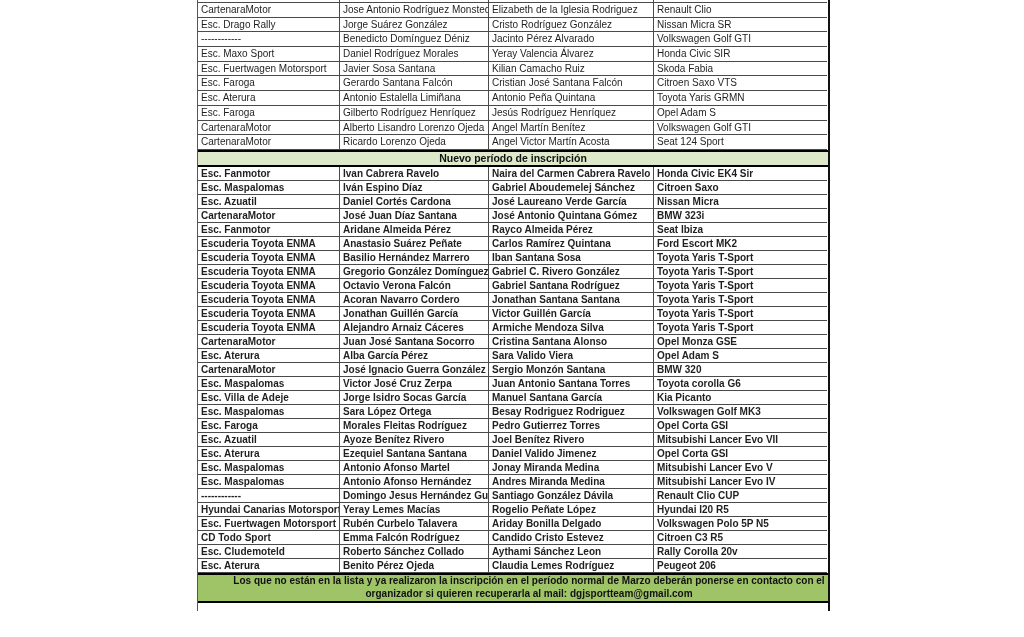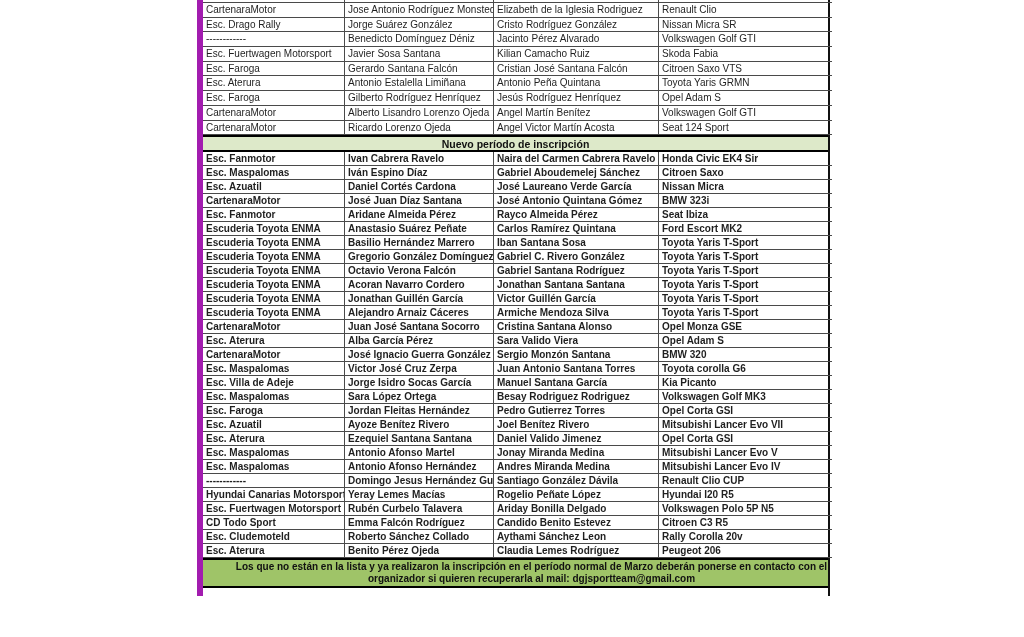--- a/index.html
+++ b/index.html
@@ -1,19 +1,19 @@
 <!DOCTYPE html>
 <html><head>
 <meta charset="utf-8">
 <style>
   html,body{margin:0;padding:0;background:#ffffff;}
   .stage{position:relative;width:1024px;height:637px;background:#ffffff;overflow:hidden;
          font-family:"Liberation Sans", sans-serif;color:#222;}
   .rally-table{position:absolute;left:197px;top:0;width:633px;
-               border-left:6px solid #a21caf;border-right:2px solid #111;
+               border-left:1px solid #a21caf;border-right:2px solid #111;
                box-sizing:border-box;background:#fff;}
   .row{display:grid;grid-template-columns:142px 149px 165px 173px;box-sizing:border-box;}
   .s1 .row{height:14.7px;}
   .s2 .row{height:14px;font-weight:bold;}
   .cell{box-sizing:border-box;border-right:1px solid #4a4a4a;border-bottom:1px solid #4a4a4a;
         font-size:10px;line-height:13.5px;padding:0 0 0 3px;white-space:nowrap;
         overflow:hidden;color:#1f1f1f;}
   .cell:last-child{border-right:none;}
   .partial-top{height:3px;}
   .partial-top .cell{border-bottom:1px solid #4a4a4a;}
@@ -50,20 +50,26 @@
           <div class="cell">Cristo Rodríguez González</div>
           <div class="cell">Nissan Micra SR</div>
         </div>
         <div class="row">
           <div class="cell">------------</div>
           <div class="cell">Benedicto Domínguez Déniz</div>
           <div class="cell">Jacinto Pérez Alvarado</div>
           <div class="cell">Volkswagen Golf GTI</div>
         </div>
         <div class="row">
+          <div class="cell">Esc. Maxo Sport</div>
+          <div class="cell">Daniel Rodríguez Morales</div>
+          <div class="cell">Yeray Valencia Álvarez</div>
+          <div class="cell">Honda Civic SIR</div>
+        </div>
+        <div class="row">
           <div class="cell">Esc. Fuertwagen Motorsport</div>
           <div class="cell">Javier Sosa Santana</div>
           <div class="cell">Kilian Camacho Ruiz</div>
           <div class="cell">Skoda Fabia</div>
         </div>
         <div class="row">
           <div class="cell">Esc. Faroga</div>
           <div class="cell">Gerardo Santana Falcón</div>
           <div class="cell">Cristian José Santana Falcón</div>
           <div class="cell">Citroen Saxo VTS</div>
@@ -202,21 +208,21 @@
           <div class="cell">Kia Picanto</div>
         </div>
         <div class="row">
           <div class="cell">Esc. Maspalomas</div>
           <div class="cell">Sara López Ortega</div>
           <div class="cell">Besay Rodriguez Rodriguez</div>
           <div class="cell">Volkswagen Golf MK3</div>
         </div>
         <div class="row">
           <div class="cell">Esc. Faroga</div>
-          <div class="cell">Jordan Fleitas Hernández</div>
+          <div class="cell">Morales Fleitas Rodríguez</div>
           <div class="cell">Pedro Gutierrez Torres</div>
           <div class="cell">Opel Corta GSI</div>
         </div>
         <div class="row">
           <div class="cell">Esc. Azuatil</div>
           <div class="cell">Ayoze Benítez Rivero</div>
           <div class="cell">Joel Benítez Rivero</div>
           <div class="cell">Mitsubishi Lancer Evo VII</div>
         </div>
         <div class="row">
@@ -251,21 +257,21 @@
         </div>
         <div class="row">
           <div class="cell">Esc. Fuertwagen Motorsport</div>
           <div class="cell">Rubén Curbelo Talavera</div>
           <div class="cell">Ariday Bonilla Delgado</div>
           <div class="cell">Volkswagen Polo 5P N5</div>
         </div>
         <div class="row">
           <div class="cell">CD Todo Sport</div>
           <div class="cell">Emma Falcón Rodríguez</div>
-          <div class="cell">Candido Benito Estevez</div>
+          <div class="cell">Candido Cristo Estevez</div>
           <div class="cell">Citroen C3 R5</div>
         </div>
         <div class="row">
           <div class="cell">Esc. Cludemoteld</div>
           <div class="cell">Roberto Sánchez Collado</div>
           <div class="cell">Aythami Sánchez Leon</div>
           <div class="cell">Rally Corolla 20v</div>
         </div>
         <div class="row">
           <div class="cell">Esc. Aterura</div>

